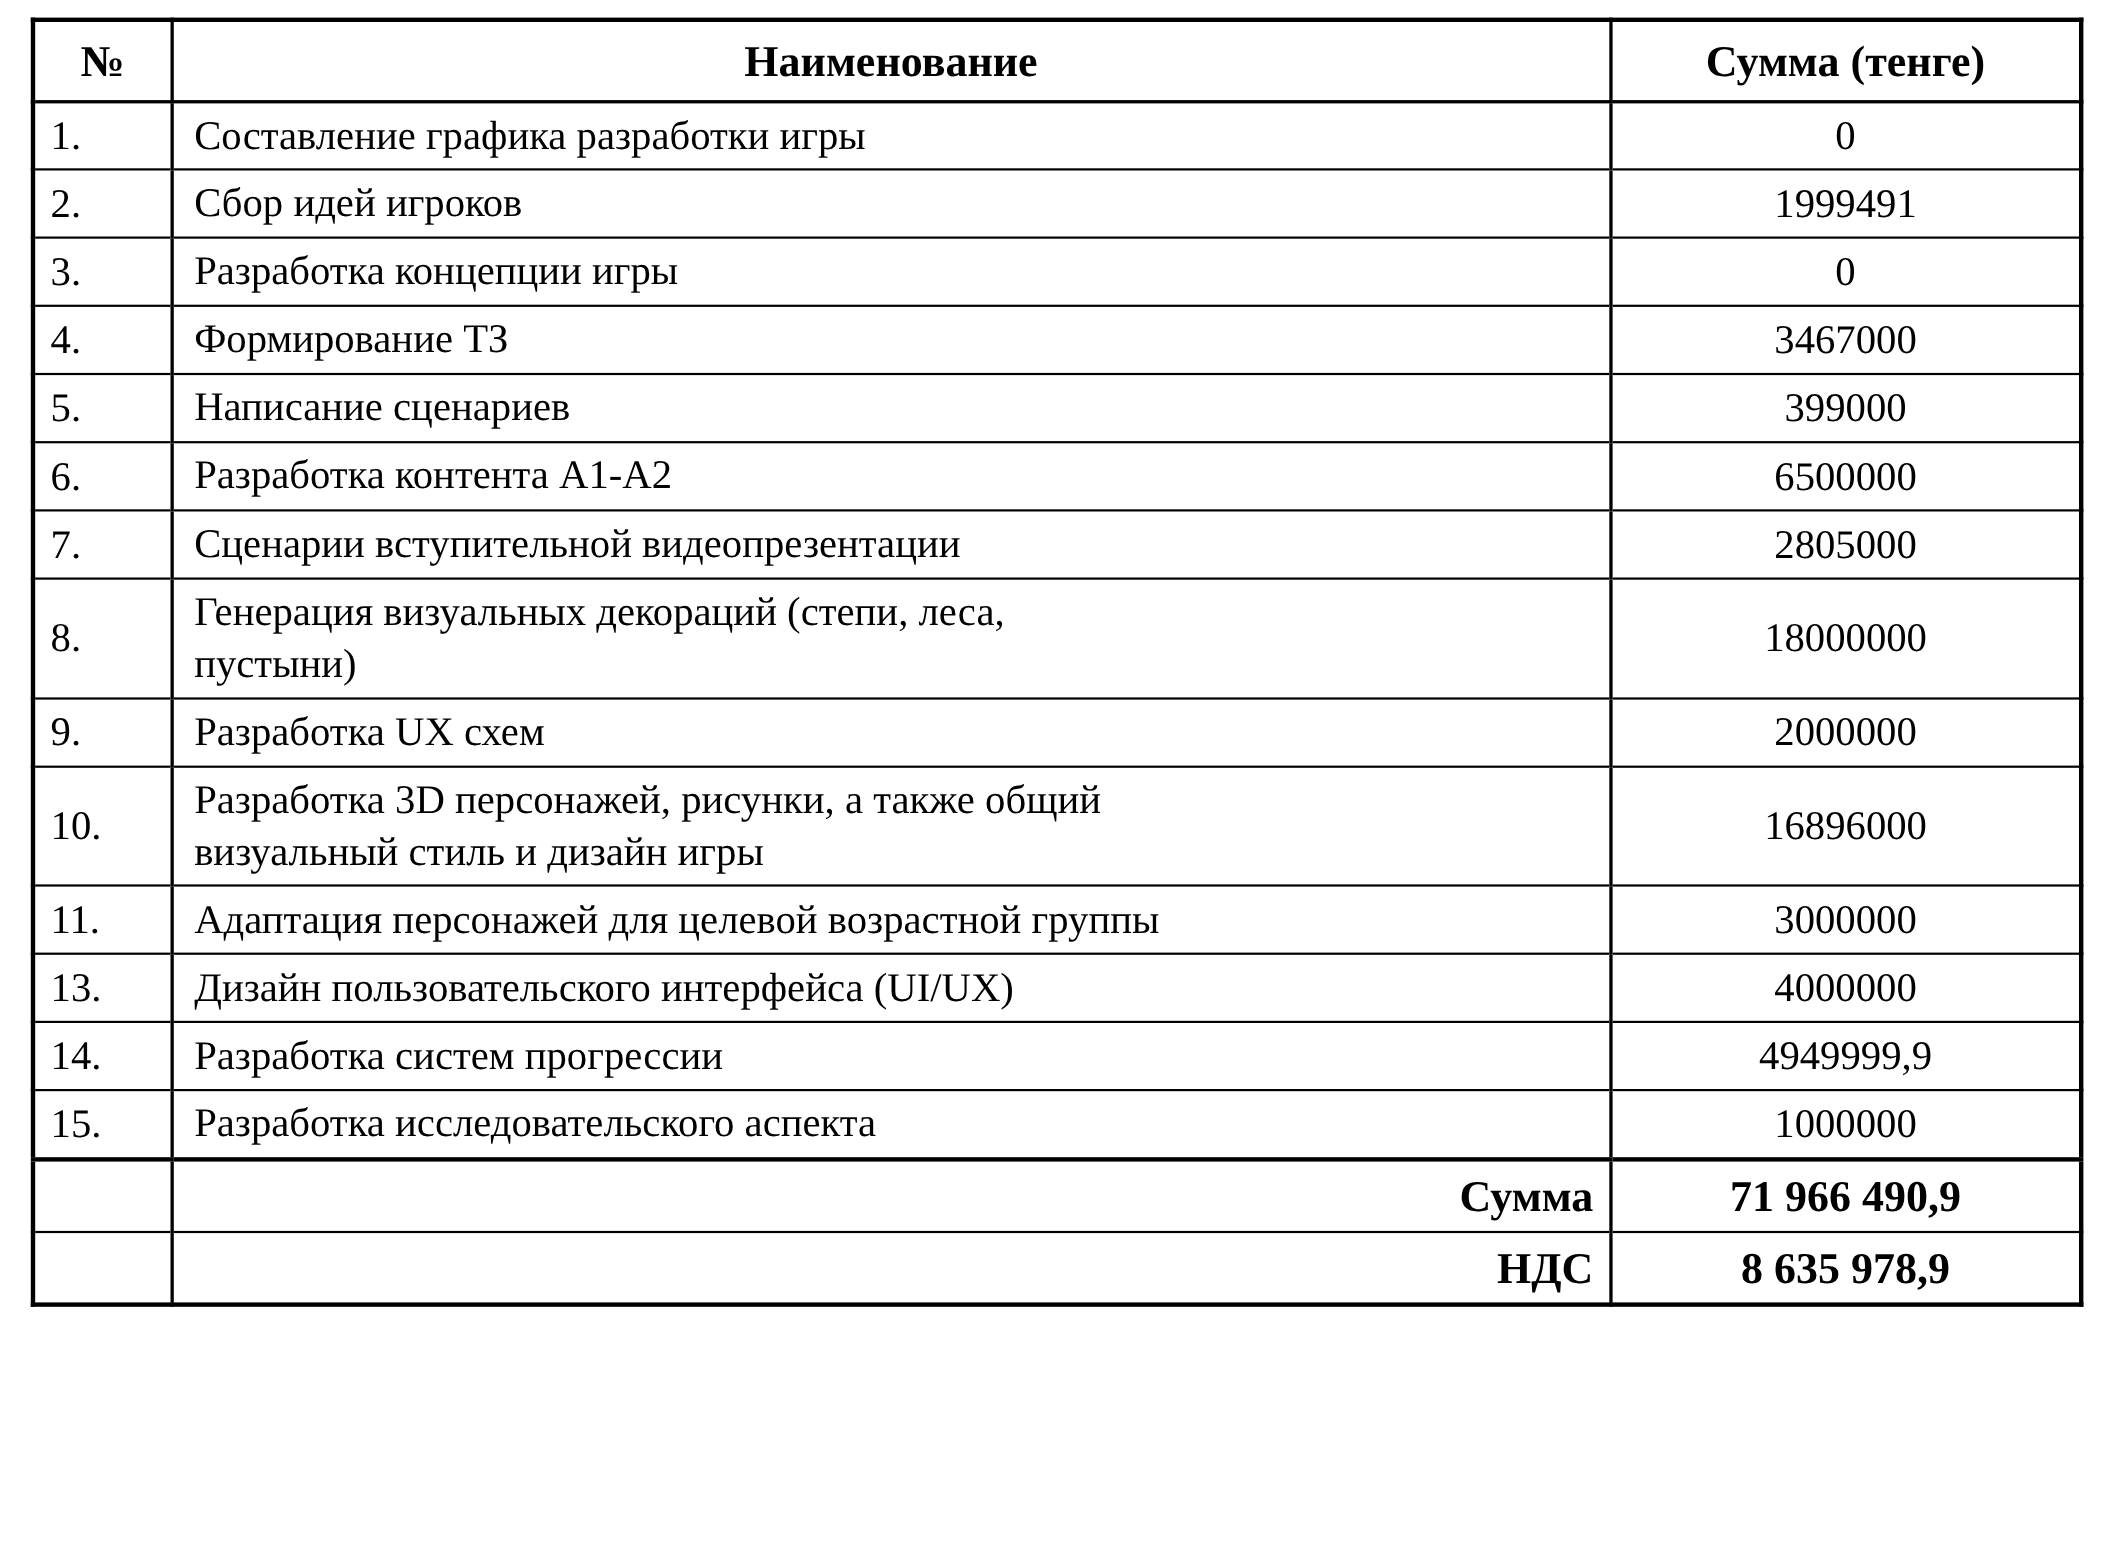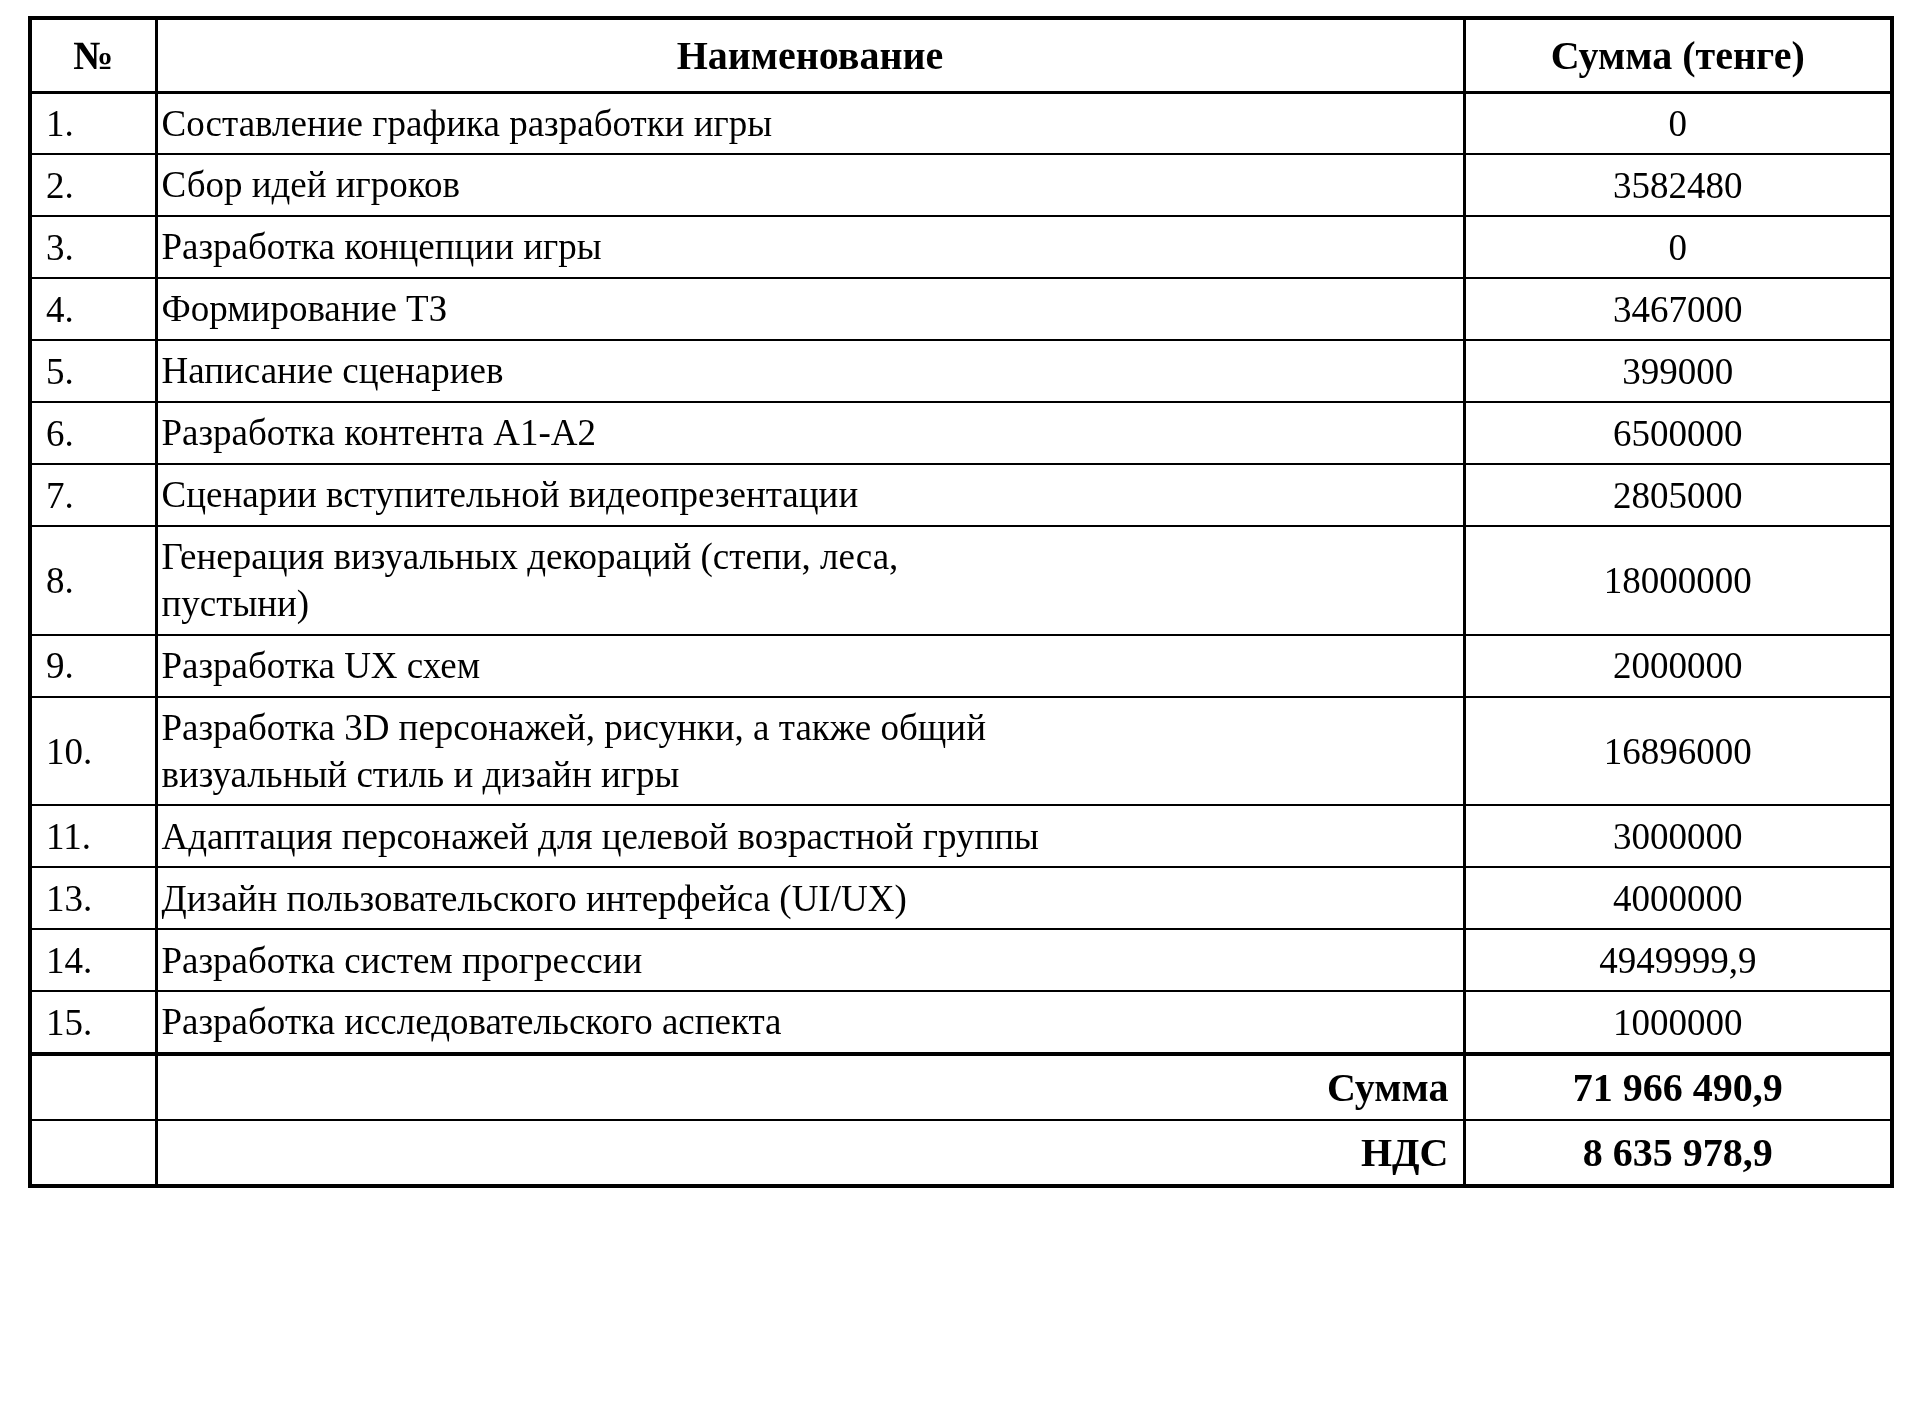--- a/index.html
+++ b/index.html
@@ -47,21 +47,21 @@
   tr.data-row { height: 62px; }
 
   td.c-num {
     font-size: 37px;
     text-align: left;
     padding: 2px 4px 2px 14px;
   }
   td.c-name {
     font-size: 37px;
     text-align: left;
-    padding: 6px 10px 6px 4px;
+    padding: 6px 10px 6px 19px;
     white-space: pre-line;
     line-height: 1.28;
   }
   td.c-sum {
     font-size: 37px;
     text-align: center;
     padding: 2px 6px;
   }
 
   tr.total-row { height: 64px; }
@@ -99,21 +99,21 @@
     </thead>
     <tbody id="rows-body">
         <tr class="data-row">
           <td class="c-num">1.</td>
           <td class="c-name">Составление графика разработки игры</td>
           <td class="c-sum">0</td>
         </tr>
         <tr class="data-row">
           <td class="c-num">2.</td>
           <td class="c-name">Сбор идей игроков</td>
-          <td class="c-sum">3582480</td>
+          <td class="c-sum">1999491</td>
         </tr>
         <tr class="data-row">
           <td class="c-num">3.</td>
           <td class="c-name">Разработка концепции игры</td>
           <td class="c-sum">0</td>
         </tr>
         <tr class="data-row">
           <td class="c-num">4.</td>
           <td class="c-name">Формирование ТЗ</td>
           <td class="c-sum">3467000</td>

